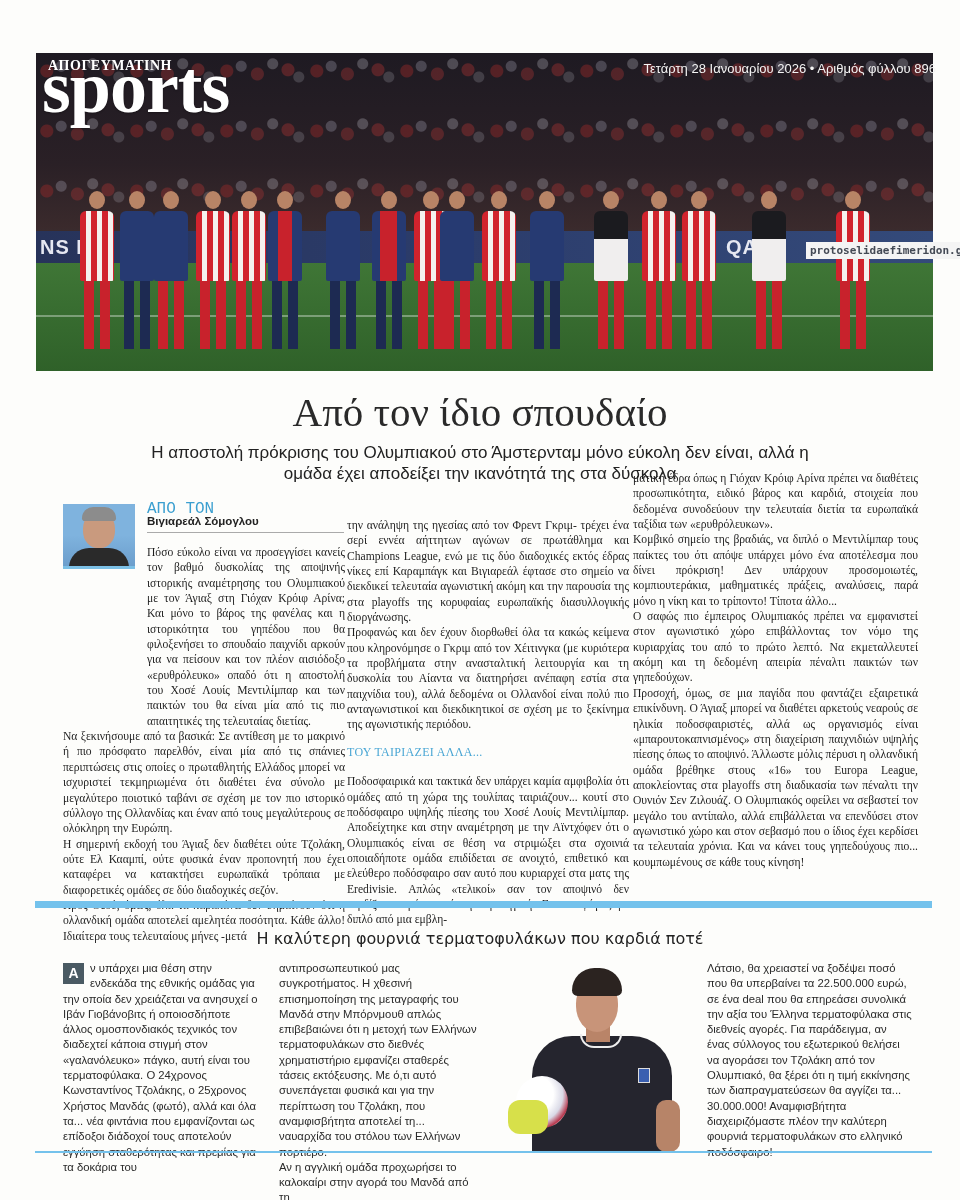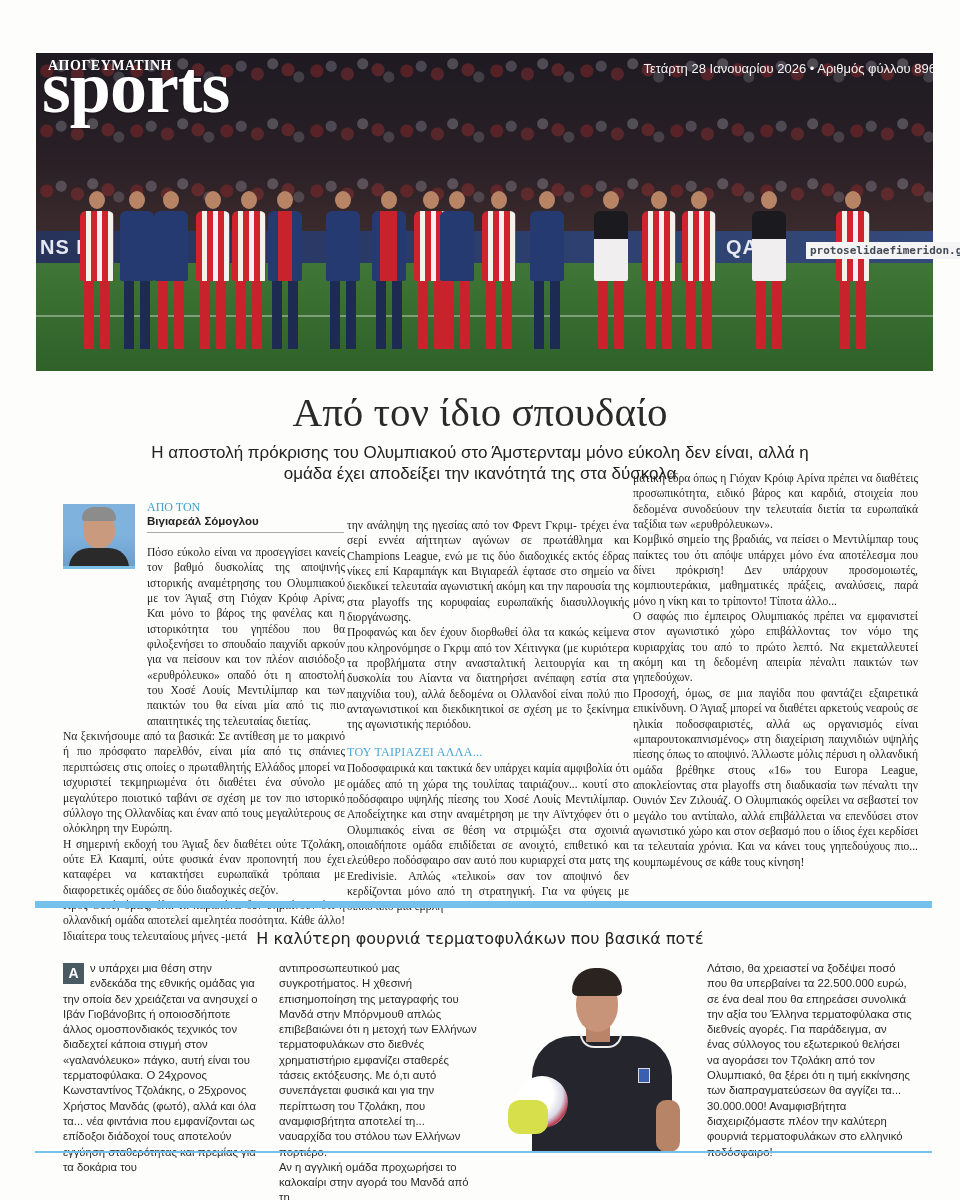--- a/index.html
+++ b/index.html
@@ -32,24 +32,24 @@
   .issue{position:absolute;right:24px;top:61px;color:#f4f4f4;font-family:"Liberation Sans",sans-serif;font-size:13px;}
   .watermark{position:absolute;left:806px;top:242px;background:#f4f4f4;color:#444a55;font-family:"DejaVu Sans Mono",monospace;font-weight:bold;font-size:11px;padding:2px 4px;}
   .headline{position:absolute;left:0;width:960px;top:388px;text-align:center;font-family:"Liberation Serif",serif;font-size:41px;color:#2a2a2a;}
   .subhead{position:absolute;left:150px;width:660px;top:442px;text-align:center;font-family:"Liberation Sans",sans-serif;font-size:17px;line-height:21px;color:#222;}
   .col{position:absolute;font-family:"Liberation Serif",serif;font-size:11.6px;line-height:15.35px;text-align:justify;color:#1e1e1e;}
   .col p{margin:0;text-indent:0;}
   .author-photo{position:absolute;left:63px;top:504px;width:72px;height:62px;background:linear-gradient(180deg,#7fb3de 0 50%,#6c9ecc 100%);overflow:hidden;border-bottom:3px solid #7cc0e6;}
   .author-photo .face{position:absolute;left:20px;top:6px;width:32px;height:38px;border-radius:50% 50% 45% 45%;background:#c99a7e;}
   .author-photo .hair{position:absolute;left:19px;top:3px;width:34px;height:14px;border-radius:16px 16px 4px 4px;background:#8c8c8c;}
   .author-photo .shirt{position:absolute;left:6px;top:44px;width:60px;height:24px;border-radius:20px 20px 0 0;background:#2a2a2a;}
-  .byline-label{position:absolute;left:147px;top:500px;color:#3b9fd0;font-family:Liberation Serif, serif;font-size:12px;text-align:center;}
+  .byline-label{position:absolute;left:147px;top:500px;color:#3b9fd0;font-family:Liberation Mono, monospace;font-size:16px;text-align:center;}
   .byline-name{position:absolute;left:147px;top:515px;font-family:"Liberation Sans",sans-serif;font-size:11.5px;font-weight:bold;color:#222;}
   .byline-rule{position:absolute;left:147px;top:532px;width:197px;height:1px;background:#aaa;}
-  .subtitle-blue{color:#49a6d4;font-family:"Liberation Serif",serif;font-size:12px;margin:12px 0 1px 0;letter-spacing:.3px;}
+  .subtitle-blue{color:#49a6d4;font-family:"Liberation Serif",serif;font-size:12px;margin:12px 0 14px 0;letter-spacing:.3px;}
   .bluebar{position:absolute;left:35px;top:901px;width:897px;height:7px;background:#74c2ec;}
   .bluebar2{position:absolute;left:35px;top:1151px;width:897px;height:2px;background:#74c2ec;}
   .box-title{position:absolute;left:0;width:960px;top:929px;text-align:center;font-family:"DejaVu Sans",sans-serif;font-size:16px;color:#222;}
   .sans-col{position:absolute;font-family:"Liberation Sans",sans-serif;font-size:11.3px;line-height:15.3px;color:#2a2a2a;}
   .dropcap{float:left;width:21px;height:21px;background:#4a5a63;color:#fff;font-family:"Liberation Sans",sans-serif;font-weight:bold;font-size:14px;text-align:center;line-height:21px;margin:2px 6px 0 0;}
   .keeper{position:absolute;left:506px;top:960px;width:190px;height:192px;overflow:hidden;}
   .keeper .k-hair{position:absolute;left:66px;top:8px;width:50px;height:28px;border-radius:24px 24px 6px 6px;background:#2b2320;}
   .keeper .k-face{position:absolute;left:70px;top:20px;width:42px;height:52px;border-radius:45% 45% 50% 50%;background:#c89479;}
   .keeper .k-neck{position:absolute;left:80px;top:66px;width:24px;height:16px;background:#b98468;}
   .keeper .k-shirt{position:absolute;left:26px;top:76px;width:140px;height:120px;border-radius:40px 40px 0 0;background:#25252e;}
@@ -235,27 +235,27 @@
 
 <div class="col" style="left:347px;top:518px;width:282px;">
   <p>την ανάληψη της ηγεσίας από τον Φρεντ Γκριμ- τρέχει ένα σερί εννέα αήττητων αγώνων σε πρωτάθλημα και Champions League, ενώ με τις δύο διαδοχικές εκτός έδρας νίκες επί Καραμπάγκ και Βιγιαρεάλ έφτασε στο σημείο να διεκδικεί τελευταία αγωνιστική ακόμη και την παρουσία της στα playoffs της κορυφαίας ευρωπαϊκής διασυλλογικής διοργάνωσης.</p>
   <p>Προφανώς και δεν έχουν διορθωθεί όλα τα κακώς κείμενα που κληρονόμησε ο Γκριμ από τον Χέιτινγκα (με κυριότερα τα προβλήματα στην ανασταλτική λειτουργία και τη δυσκολία του Αίαντα να διατηρήσει ανέπαφη εστία στα παιχνίδια του), αλλά δεδομένα οι Ολλανδοί είναι πολύ πιο ανταγωνιστικοί και διεκδικητικοί σε σχέση με το ξεκίνημα της αγωνιστικής περιόδου.</p>
   <div class="subtitle-blue">ΤΟΥ ΤΑΙΡΙΑΖΕΙ ΑΛΛΑ...</div>
   <p>Ποδοσφαιρικά και τακτικά δεν υπάρχει καμία αμφιβολία ότι ομάδες από τη χώρα της τουλίπας ταιριάζουν... κουτί στο ποδόσφαιρο υψηλής πίεσης του Χοσέ Λουίς Μεντιλίμπαρ. Αποδείχτηκε και στην αναμέτρηση με την Αϊντχόφεν ότι ο Ολυμπιακός είναι σε θέση να στριμώξει στα σχοινιά οποιαδήποτε ομάδα επιδίδεται σε ανοιχτό, επιθετικό και ελεύθερο ποδόσφαιρο σαν αυτό που κυριαρχεί στα ματς της Eredivisie. Απλώς «τελικοί» σαν τον αποψινό δεν κερδίζονται μόνο από τη στρατηγική. Για να φύγεις με διπλό από μια εμβλη-</p>
 </div>
 
 <div class="col" style="left:633px;top:471px;width:285px;">
   <p>ματική έδρα όπως η Γιόχαν Κρόιφ Αρίνα πρέπει να διαθέτεις προσωπικότητα, ειδικό βάρος και καρδιά, στοιχεία που δεδομένα συνοδεύουν την τελευταία διετία τα ευρωπαϊκά ταξίδια των «ερυθρόλευκων».</p>
-  <p>Κομβικό σημείο της βραδιάς, να πείσει ο Μεντιλίμπαρ τους παίκτες του ότι απόψε υπάρχει μόνο ένα αποτέλεσμα που δίνει πρόκριση! Δεν υπάρχουν προσομοιωτές, κομπιουτεράκια, μαθηματικές πράξεις, αναλύσεις, παρά μόνο η νίκη και το τρίποντο! Τίποτα άλλο...</p>
+  <p>Κομβικό σημείο της βραδιάς, να διπλό ο Μεντιλίμπαρ τους παίκτες του ότι απόψε υπάρχει μόνο ένα αποτέλεσμα που δίνει πρόκριση! Δεν υπάρχουν προσομοιωτές, κομπιουτεράκια, μαθηματικές πράξεις, αναλύσεις, παρά μόνο η νίκη και το τρίποντο! Τίποτα άλλο...</p>
   <p>Ο σαφώς πιο έμπειρος Ολυμπιακός πρέπει να εμφανιστεί στον αγωνιστικό χώρο επιβάλλοντας τον νόμο της κυριαρχίας του από το πρώτο λεπτό. Να εκμεταλλευτεί ακόμη και τη δεδομένη απειρία πέναλτι παικτών των γηπεδούχων.</p>
   <p>Προσοχή, όμως, σε μια παγίδα που φαντάζει εξαιρετικά επικίνδυνη. Ο Άγιαξ μπορεί να διαθέτει αρκετούς νεαρούς σε ηλικία ποδοσφαιριστές, αλλά ως οργανισμός είναι «μπαρουτοκαπνισμένος» στη διαχείριση παιχνιδιών υψηλής πίεσης όπως το αποψινό. Άλλωστε μόλις πέρυσι η ολλανδική ομάδα βρέθηκε στους «16» του Europa League, αποκλείοντας στα playoffs στη διαδικασία των πέναλτι την Ουνιόν Σεν Ζιλουάζ. Ο Ολυμπιακός οφείλει να σεβαστεί τον μεγάλο του αντίπαλο, αλλά επιβάλλεται να επενδύσει στον αγωνιστικό χώρο και στον σεβασμό που ο ίδιος έχει κερδίσει τα τελευταία χρόνια. Και να κάνει τους γηπεδούχους πιο... κουμπωμένους σε κάθε τους κίνηση!</p>
 </div>
 
 <div class="bluebar"></div>
-<div class="box-title">Η καλύτερη φουρνιά τερματοφυλάκων που βασικά ποτέ</div>
+<div class="box-title">Η καλύτερη φουρνιά τερματοφυλάκων που καρδιά ποτέ</div>
 
 <div class="sans-col" style="left:63px;top:961px;width:198px;">
   <span class="dropcap">Α</span>
   <span>ν υπάρχει μια θέση στην ενδεκάδα της εθνικής ομάδας για την οποία δεν χρειάζεται να ανησυχεί ο Ιβάν Γιοβάνοβιτς ή οποιοσδήποτε άλλος ομοσπονδιακός τεχνικός τον διαδεχτεί κάποια στιγμή στον «γαλανόλευκο» πάγκο, αυτή είναι του τερματοφύλακα. Ο 24χρονος Κωνσταντίνος Τζολάκης, ο 25χρονος Χρήστος Μανδάς (φωτό), αλλά και όλα τα... νέα φιντάνια που εμφανίζονται ως επίδοξοι διάδοχοί τους αποτελούν εγγύηση σταθερότητας και πρεμίας για τα δοκάρια του</span>
 </div>
 
 <div class="sans-col" style="left:279px;top:961px;width:200px;">
   <div>αντιπροσωπευτικού μας συγκροτήματος. Η χθεσινή επισημοποίηση της μεταγραφής του Μανδά στην Μπόρνμουθ απλώς επιβεβαιώνει ότι η μετοχή των Ελλήνων τερματοφυλάκων στο διεθνές χρηματιστήριο εμφανίζει σταθερές τάσεις εκτόξευσης. Με ό,τι αυτό συνεπάγεται φυσικά και για την περίπτωση του Τζολάκη, που αναμφισβήτητα αποτελεί τη... ναυαρχίδα του στόλου των Ελλήνων πορτιέρο.</div>
   <div>Αν η αγγλική ομάδα προχωρήσει το καλοκαίρι στην αγορά του Μανδά από τη</div>
 </div>

